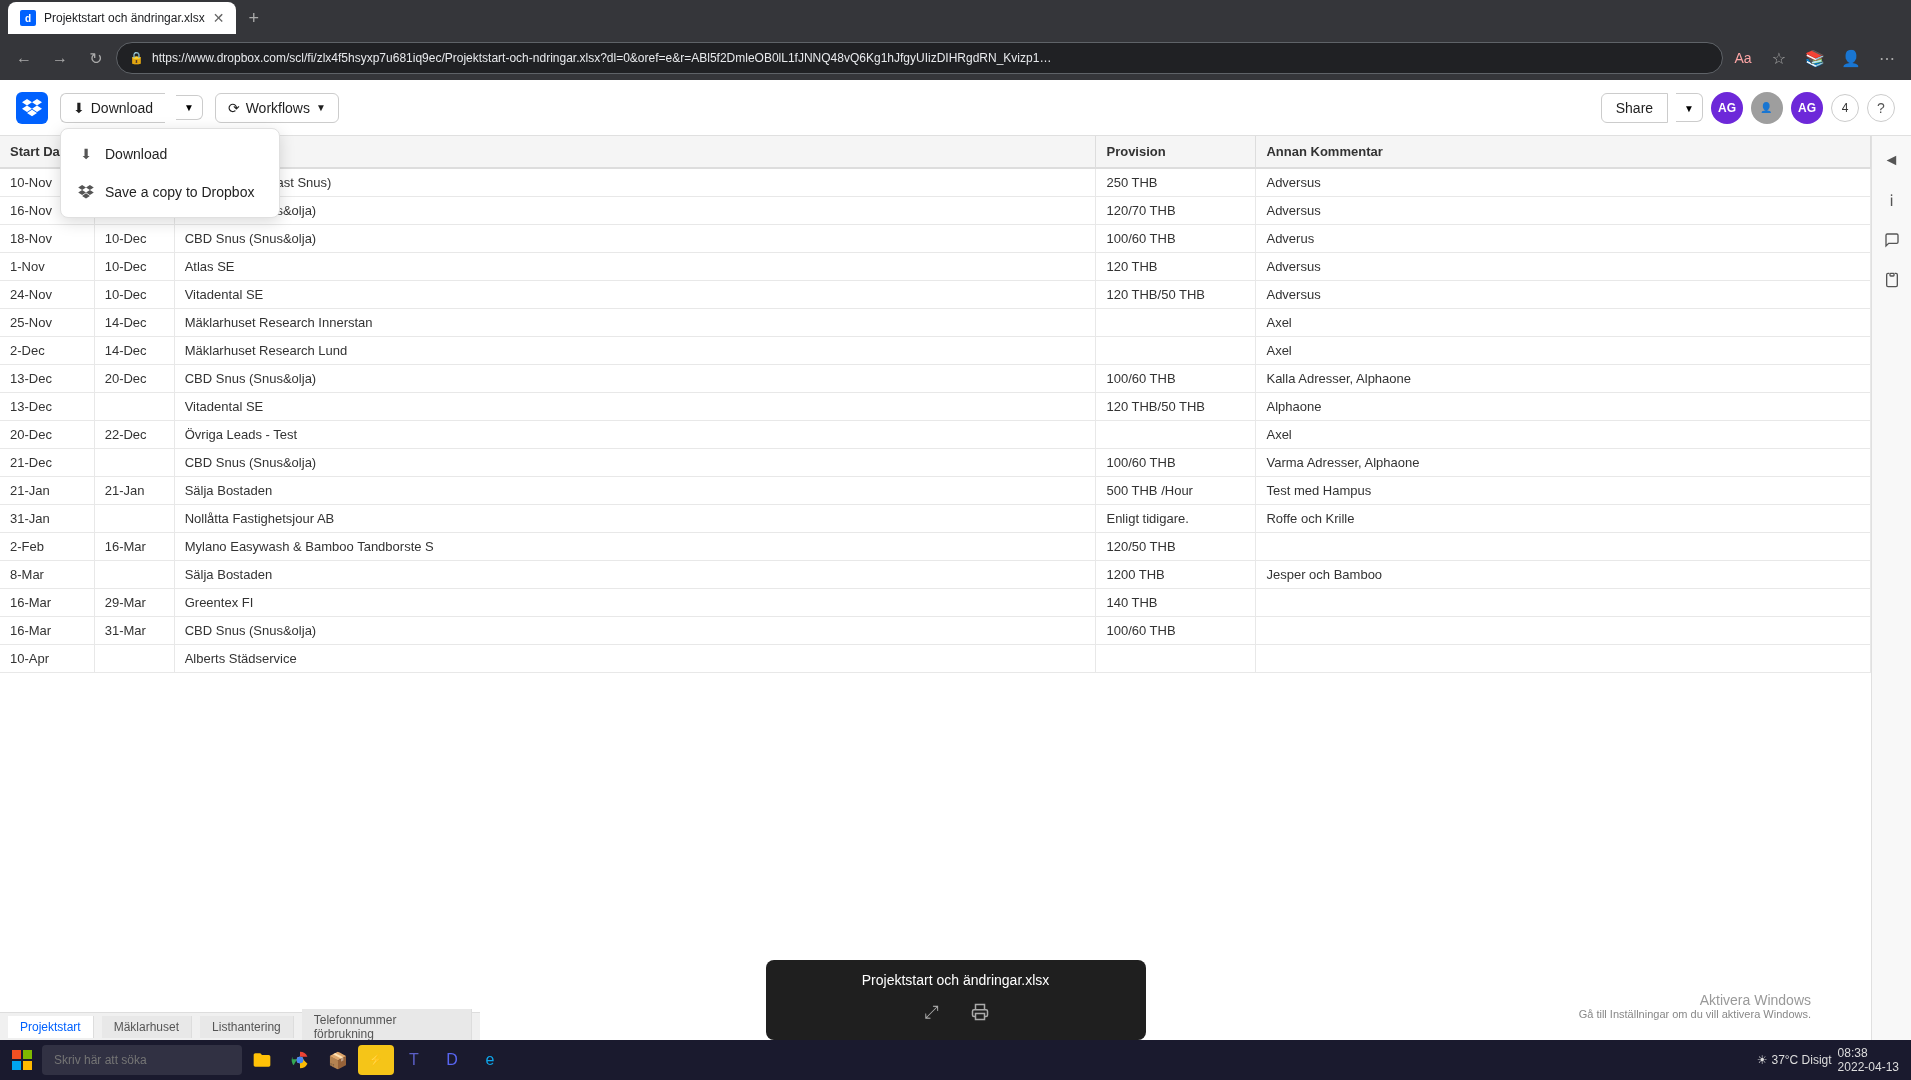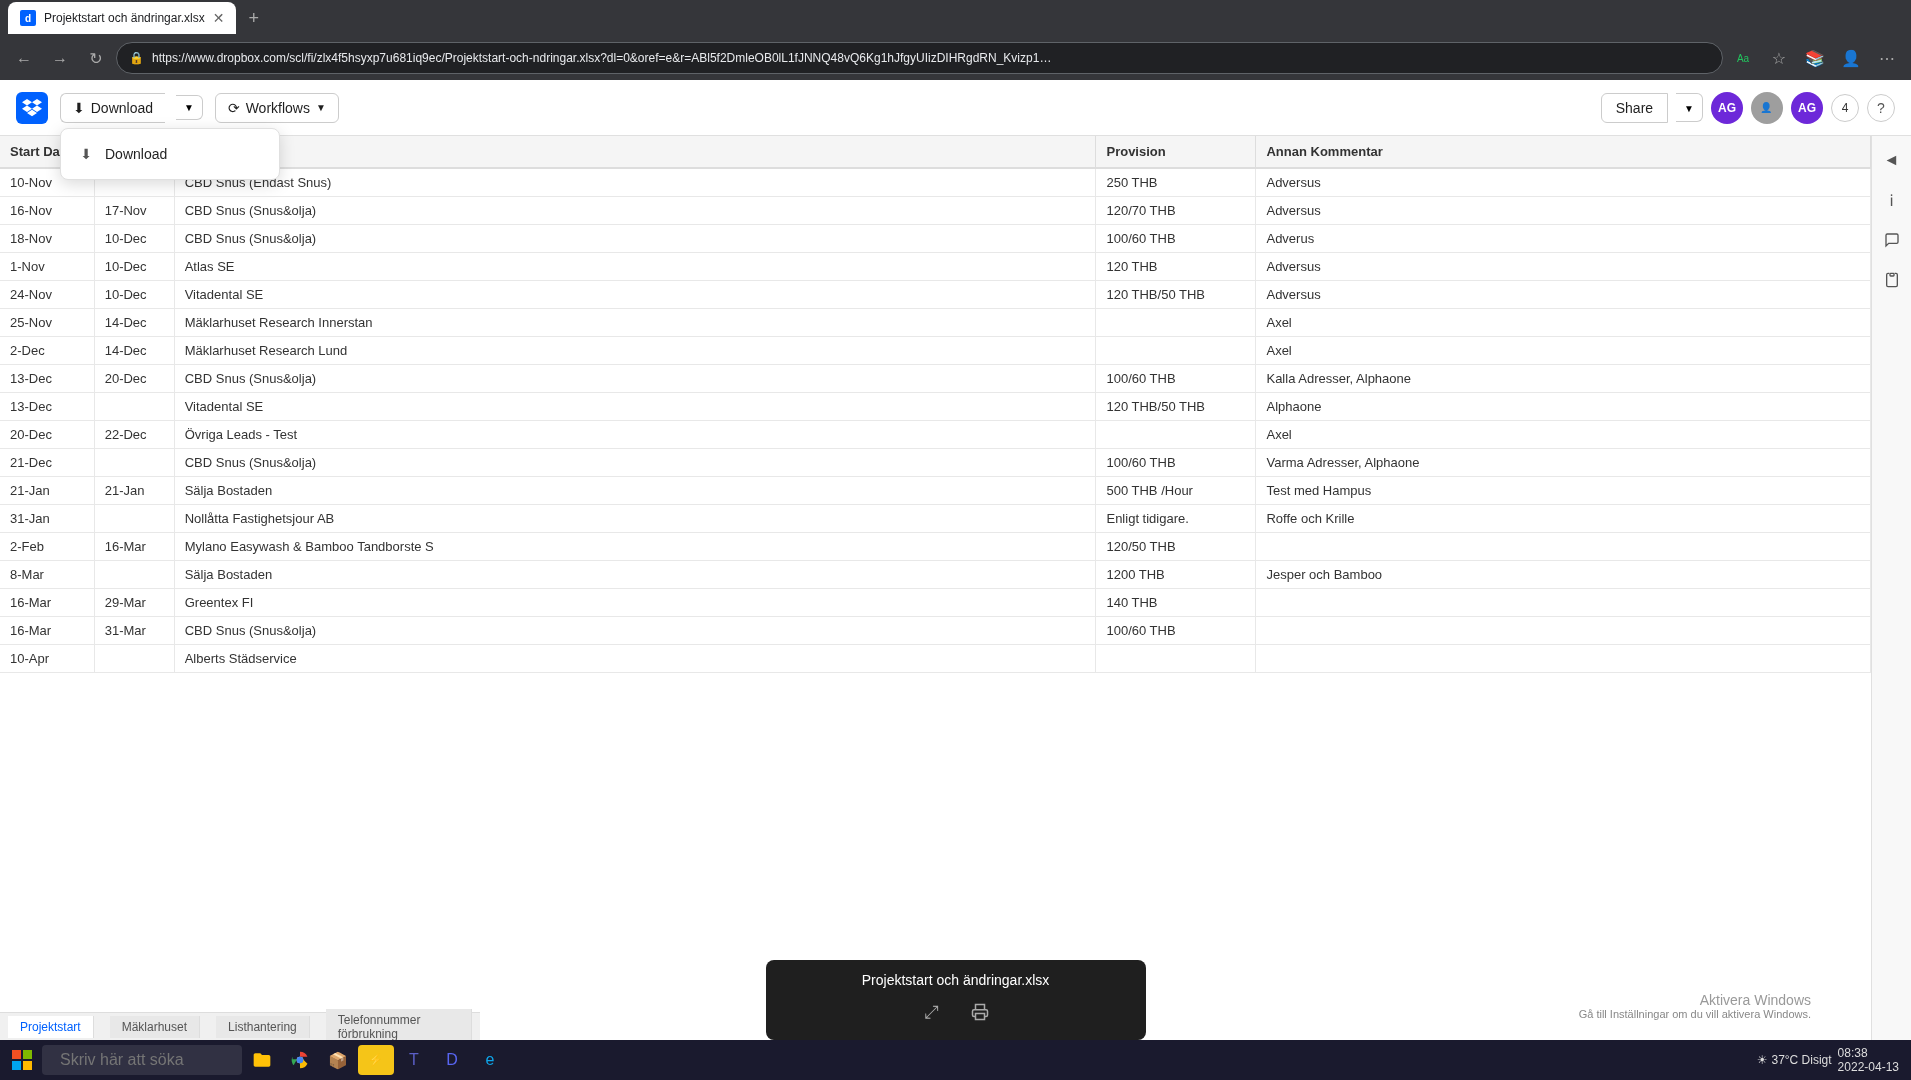--- a/index.html
+++ b/index.html
@@ -316,22 +316,22 @@
     .taskbar-start {
       width: 36px; height: 36px;
       display: flex; align-items: center; justify-content: center;
       cursor: pointer;
     }
     .taskbar-search {
       background: rgba(255,255,255,0.1);
       border: none;
       border-radius: 4px;
       color: #ccc;
-      padding: 4px 18px;
-      font-size: 16px;
+      padding: 4px 12px;
+      font-size: 12px;
       width: 200px;
       height: 30px;
     }
     .taskbar-app {
       width: 36px; height: 36px;
       border-radius: 4px;
       display: flex; align-items: center; justify-content: center;
       cursor: pointer;
       font-size: 18px;
     }
@@ -344,21 +344,21 @@
     .taskbar-weather { display: flex; align-items: center; gap: 4px; }
 
     
     .sheet-tabs {
       height: 28px;
       background: #f0f0f0;
       display: flex;
       align-items: center;
       border-top: 1px solid #ddd;
       padding: 0 8px;
-      gap: 16px;
+      gap: 8px;
       position: fixed;
       bottom: 40px;
       left: 0;
       width: 480px;
     }
     .sheet-tab {
       padding: 4px 12px;
       font-size: 12px;
       cursor: pointer;
       border-right: 1px solid #ddd;
@@ -399,21 +399,21 @@
 
   <div class="nav-bar">
     <button class="nav-btn">←</button>
     <button class="nav-btn">→</button>
     <button class="nav-btn">↻</button>
     <div class="address-bar">
       <span class="address-icon">🔒</span>
       <span style="overflow:hidden;text-overflow:ellipsis;white-space:nowrap;max-width:900px;font-size:12px;color:#e8eaed;">https://www.dropbox.com/scl/fi/zlx4f5hsyxp7u681iq9ec/Projektstart-och-ndringar.xlsx?dl=0&amp;oref=e&amp;r=ABl5f2DmleOB0lL1fJNNQ48vQ6Kg1hJfgyUIizDIHRgdRN_Kvizp1FNK...</span>
     </div>
     <div class="nav-right">
-      <button class="nav-btn" style="color:#22c55e;font-size:10px;">Aa</button>
+      <button class="nav-btn" style="color:#fca5a5;font-size:14px;">Aa</button>
       <button class="nav-btn" style="color:#aaa;">☆</button>
       <button class="nav-btn" style="color:#aaa;">📚</button>
       <button class="nav-btn" style="color:#aaa;">👤</button>
       <button class="nav-btn" style="color:#aaa;">⋯</button>
     </div>
   </div>
 </div>
 
 <div class="dropbox-app">
 
@@ -447,20 +447,28 @@
       <div class="avatar avatar-gray" style="font-size:10px;">👤</div>
       <div class="avatar avatar-ag">AG</div>
       <div class="avatar-count">4</div>
       <div class="btn-help">?</div>
     </div>
 
     <div class="dropdown-menu">
       <div class="dropdown-item">
         <div class="dropdown-icon">⬇</div>
         <span>Download</span>
+      </div>
+      <div class="dropdown-item">
+        <div class="dropdown-icon">
+          <svg width="16" height="14" viewBox="0 0 40 36" fill="#555">
+            <path d="M10 0L0 6.5L10 13L20 6.5L10 0ZM30 0L20 6.5L30 13L40 6.5L30 0ZM0 19.5L10 26L20 19.5L10 13L0 19.5ZM30 13L20 19.5L30 26L40 19.5L30 13ZM10 28L20 34.5L30 28L20 21.5L10 28Z"></path>
+          </svg>
+        </div>
+        <span>Save a copy to Dropbox</span>
       </div>
     </div>
   </div>
 
   <div class="main-content">
 
     <div class="spreadsheet">
       <table>
         <thead>
           <tr>

